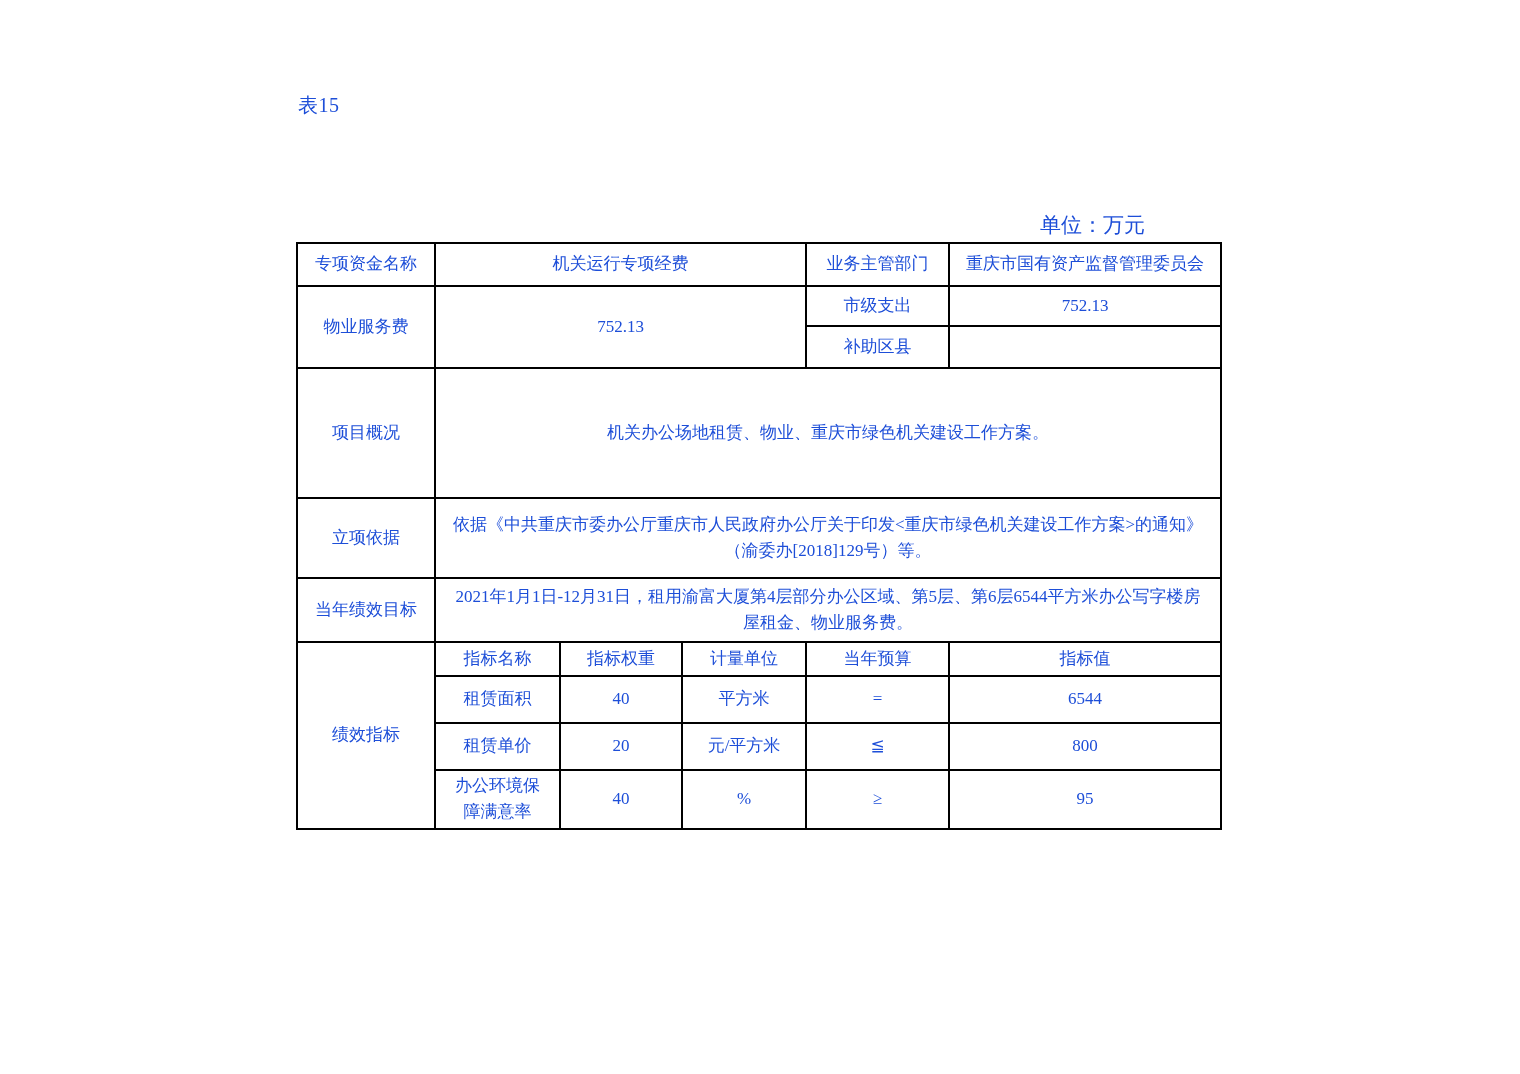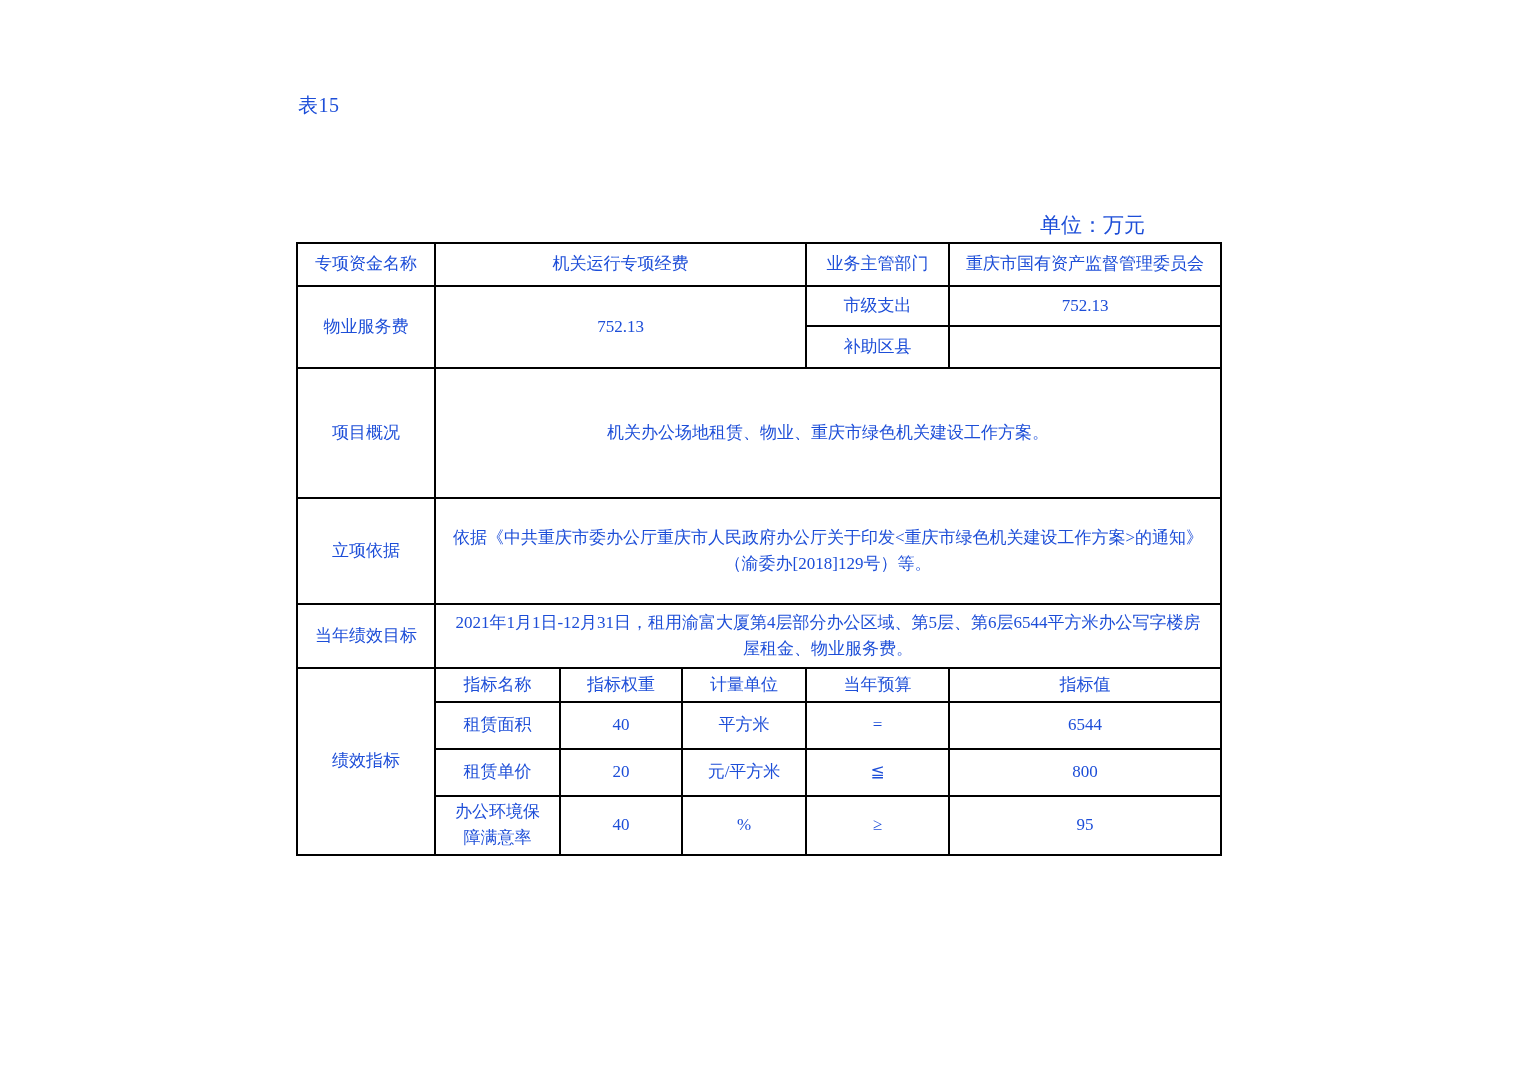--- a/index.html
+++ b/index.html
@@ -109,21 +109,21 @@
     <tr style="height:42px">
       <td>补助区县</td>
       <td></td>
     </tr>
 
     <tr style="height:130px">
       <td class="left-label">项目概况</td>
       <td colspan="5" class="content">机关办公场地租赁、物业、重庆市绿色机关建设工作方案。</td>
     </tr>
 
-    <tr style="height:106px">
+    <tr style="height:80px">
       <td>立项依据</td>
       <td colspan="5" class="content">依据《中共重庆市委办公厅重庆市人民政府办公厅关于印发&lt;重庆市绿色机关建设工作方案&gt;的通知》（渝委办[2018]129号）等。</td>
     </tr>
 
     <tr style="height:64px">
       <td>当年绩效目标</td>
       <td colspan="5" class="content">2021年1月1日-12月31日，租用渝富大厦第4层部分办公区域、第5层、第6层6544平方米办公写字楼房屋租金、物业服务费。</td>
     </tr>
 
     <tr style="height:34px">

